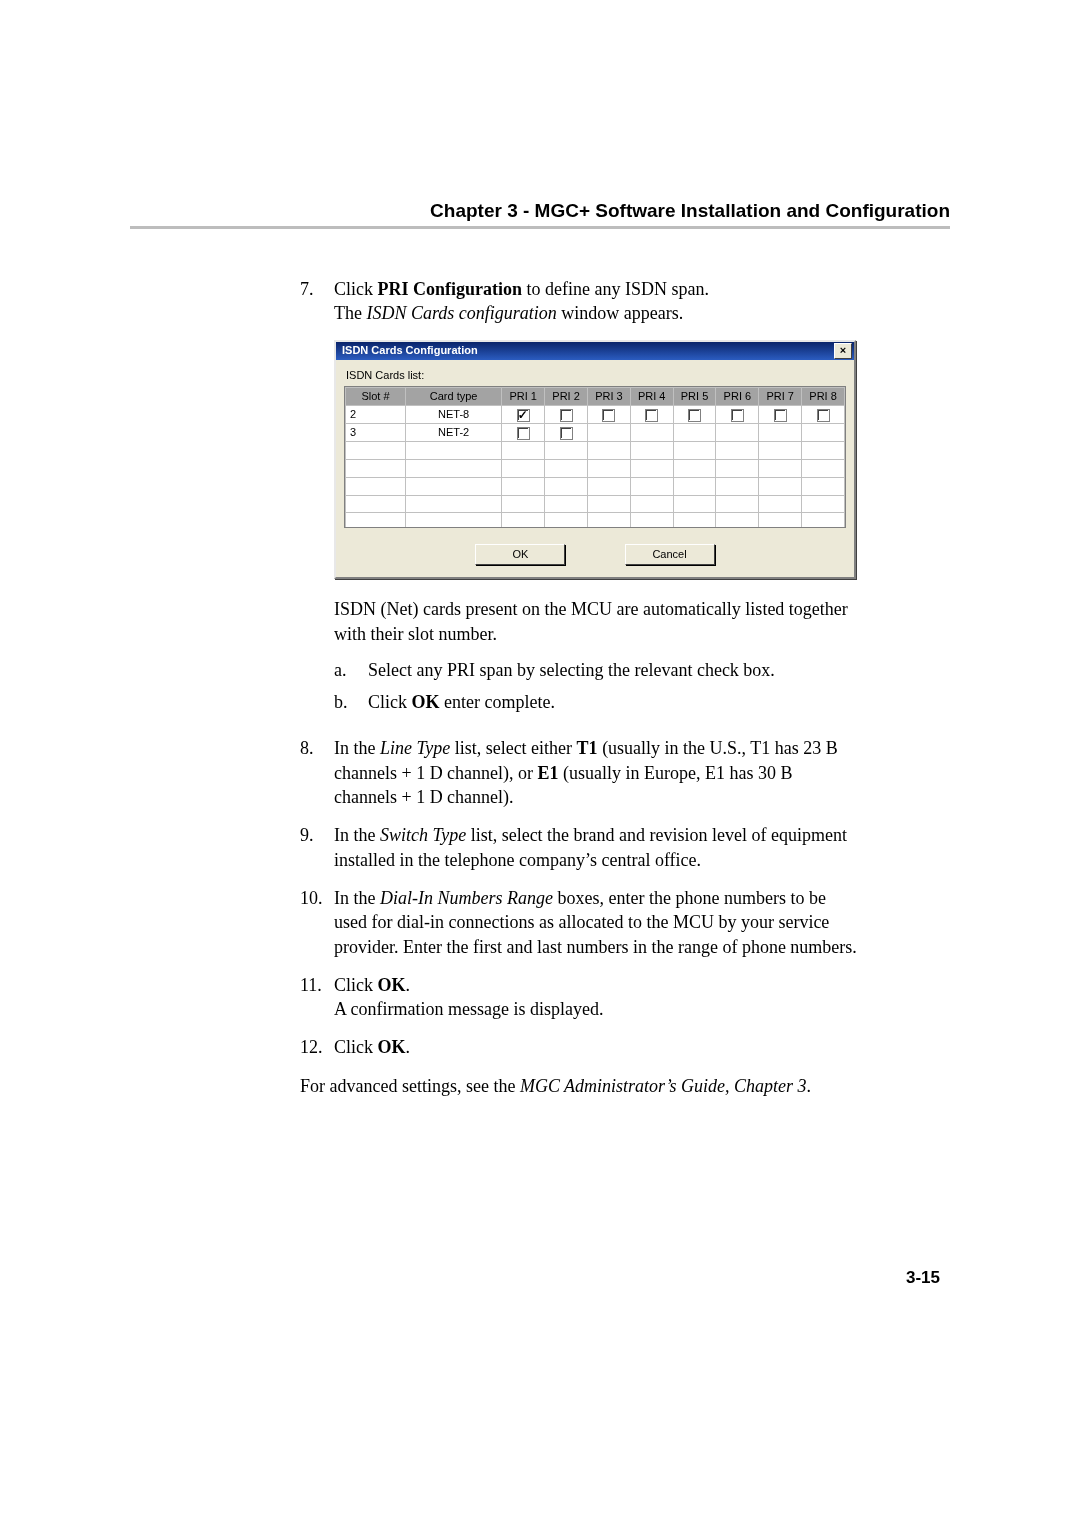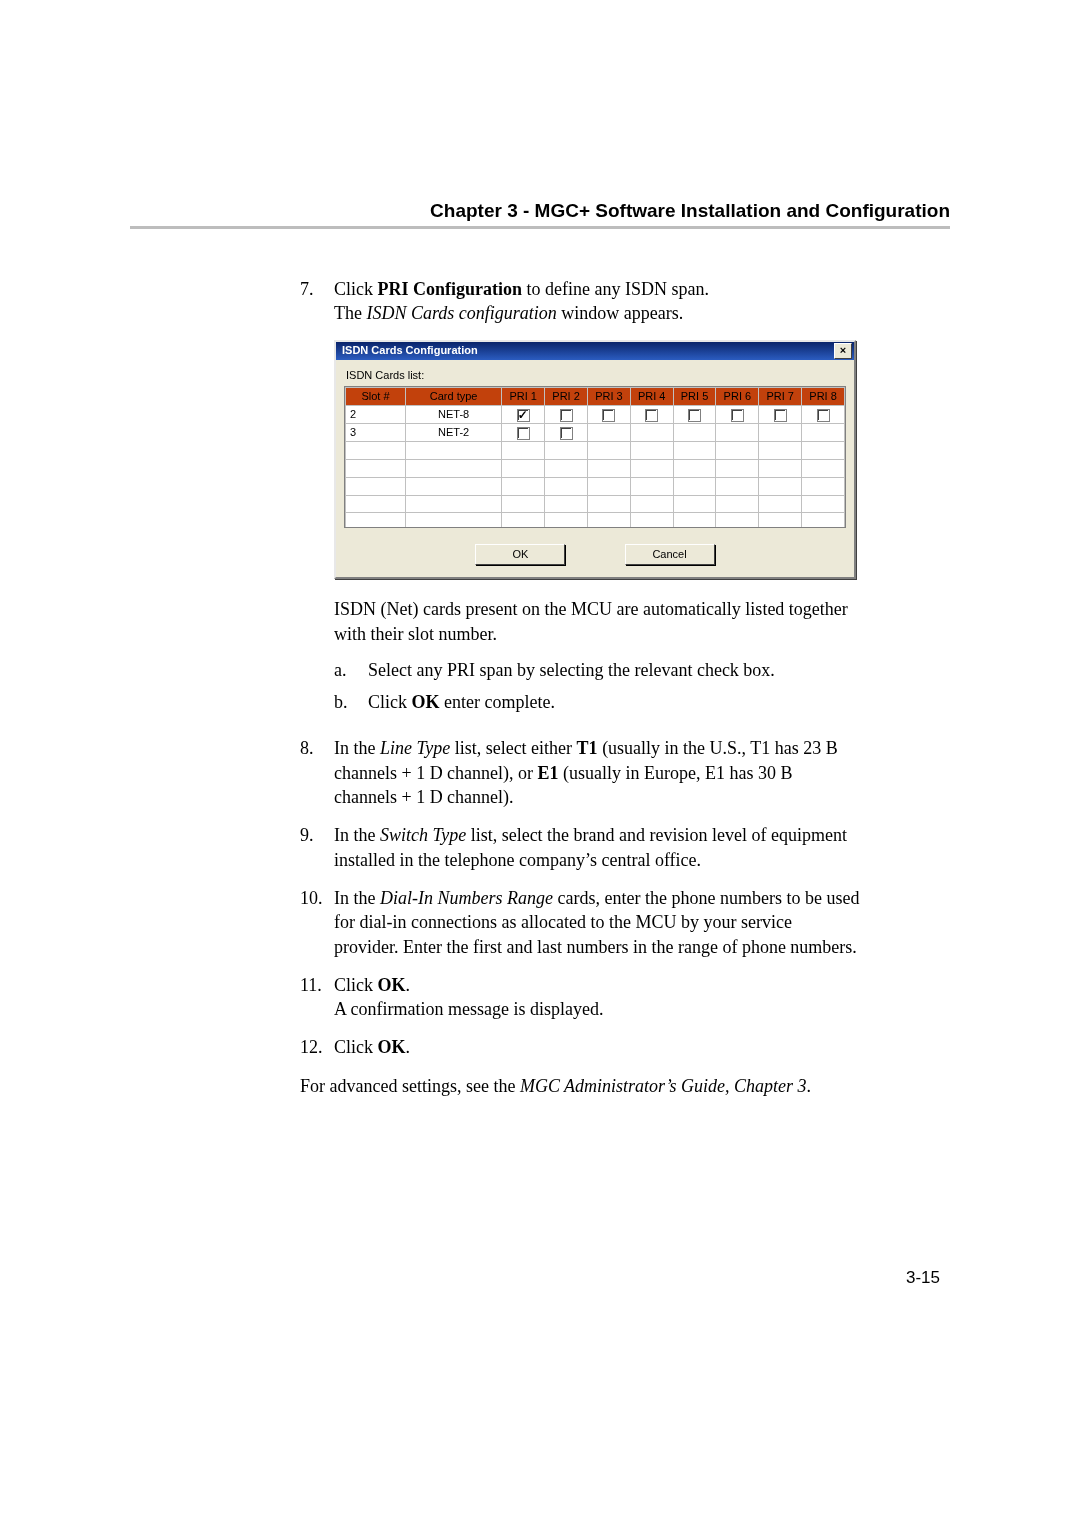--- a/index.html
+++ b/index.html
@@ -74,21 +74,21 @@
   b { font-weight: bold; }
   i { font-style: italic; }
 
   .final-note { margin-top: 6px; }
 
   .pgnum {
     position: absolute;
     right: 140px;
     bottom: 240px;
     font-family: Arial, Helvetica, sans-serif;
-    font-weight: normal;
+    font-weight: bold;
     font-size: 17px;
   }
 
   
   .dlg-frame {
     margin: 14px 0 18px 0;
     width: 518px;
     border: 2px solid #808080;
     border-top-color: #e8e8e8;
     border-left-color: #e8e8e8;
@@ -142,21 +142,21 @@
   table.isdn th, table.isdn td {
     border: 1px solid #c0c0c0;
     font-size: 11px;
     text-align: center;
     padding: 1px 2px;
     height: 14px;
     overflow: hidden;
     white-space: nowrap;
   }
   table.isdn th {
-    background: #c2410c;
+    background: #a3a3a3;
     font-weight: normal;
   }
   table.isdn td.slot, table.isdn td.ctype {
     background: #fff;
   }
   table.isdn td.slot { text-align: left; padding-left: 4px; }
   table.isdn td.pri { background: #fff; }
   .col-slot { width: 56px; }
   .col-type { width: 90px; }
   .col-pri  { width: 40px; }
@@ -376,21 +376,21 @@
       <li>
         <span class="num">9.</span>
         <span class="body">
           <span>In the </span><i>Switch Type</i><span> list, select the brand and revision level of equipment installed in the telephone company’s central office.</span>
         </span>
       </li>
 
       <li>
         <span class="num">10.</span>
         <span class="body">
-          <span>In the </span><i>Dial-In Numbers Range</i><span> cards</span><i>, </i><span>enter the phone numbers to be used for dial-in connections as allocated to the MCU by your service provider. Enter the first and last numbers in the range of phone numbers.</span>
+          <span>In the </span><i>Dial-In Numbers Range</i><span> boxes</span><i>, </i><span>enter the phone numbers to be used for dial-in connections as allocated to the MCU by your service provider. Enter the first and last numbers in the range of phone numbers.</span>
         </span>
       </li>
 
       <li>
         <span class="num">11.</span>
         <span class="body">
           <span>Click </span><b>OK</b><span>.</span><br>
           <span>A confirmation message is displayed.</span>
         </span>
       </li>

